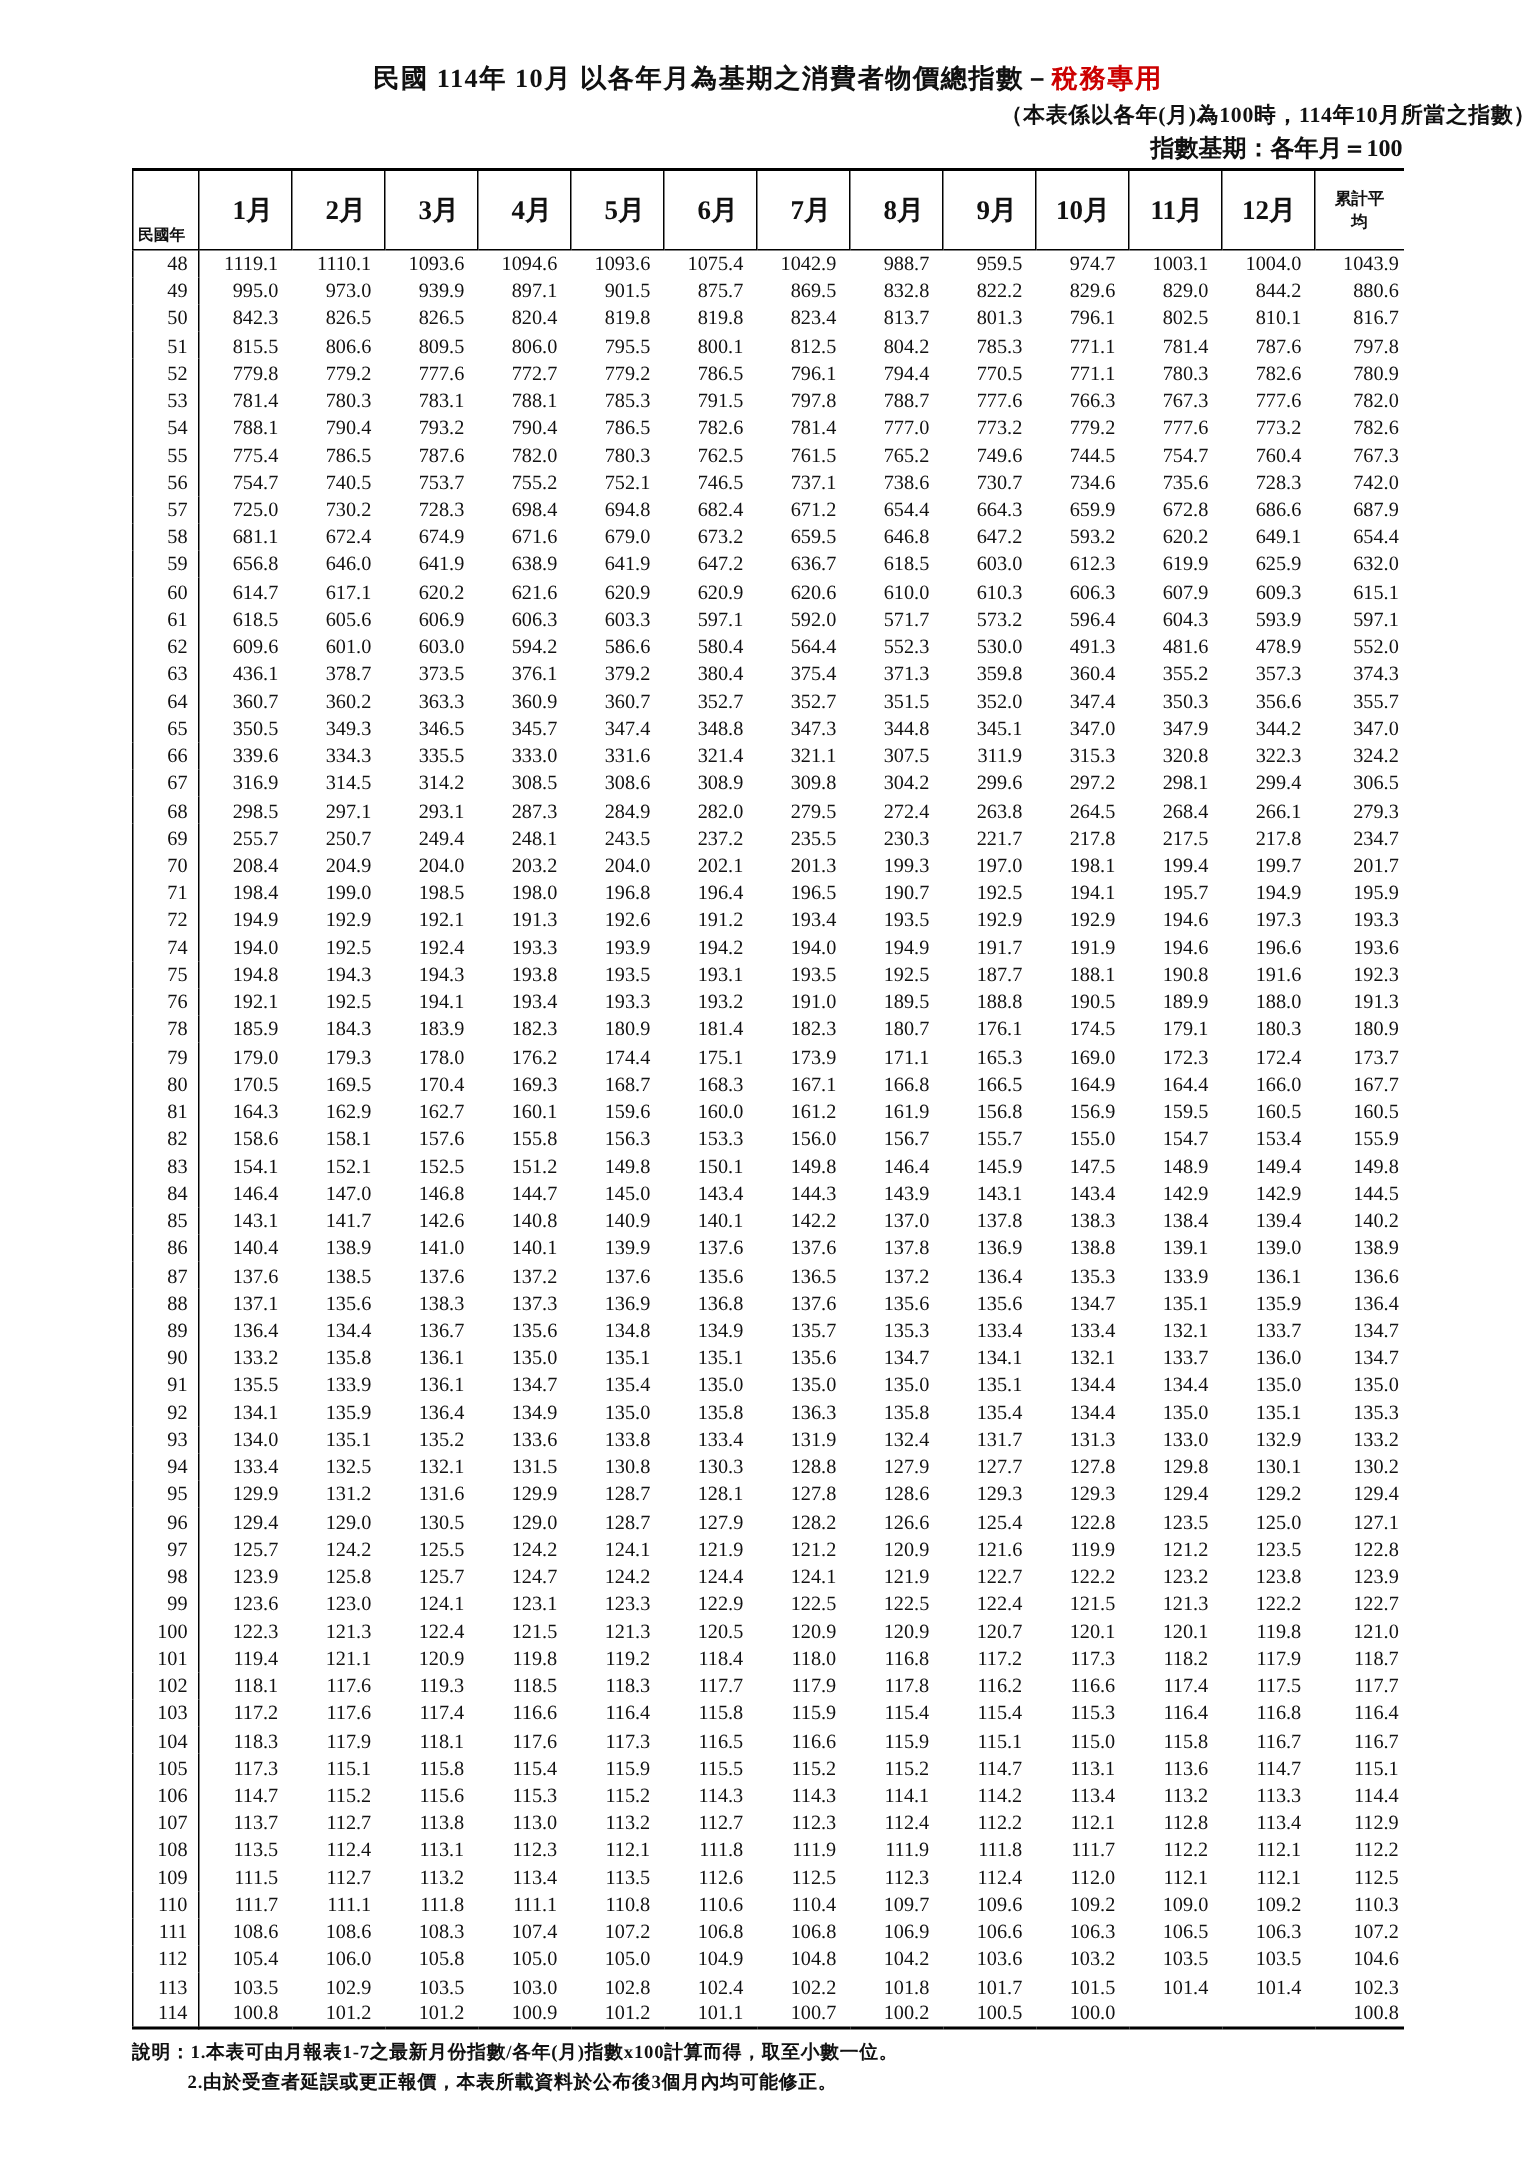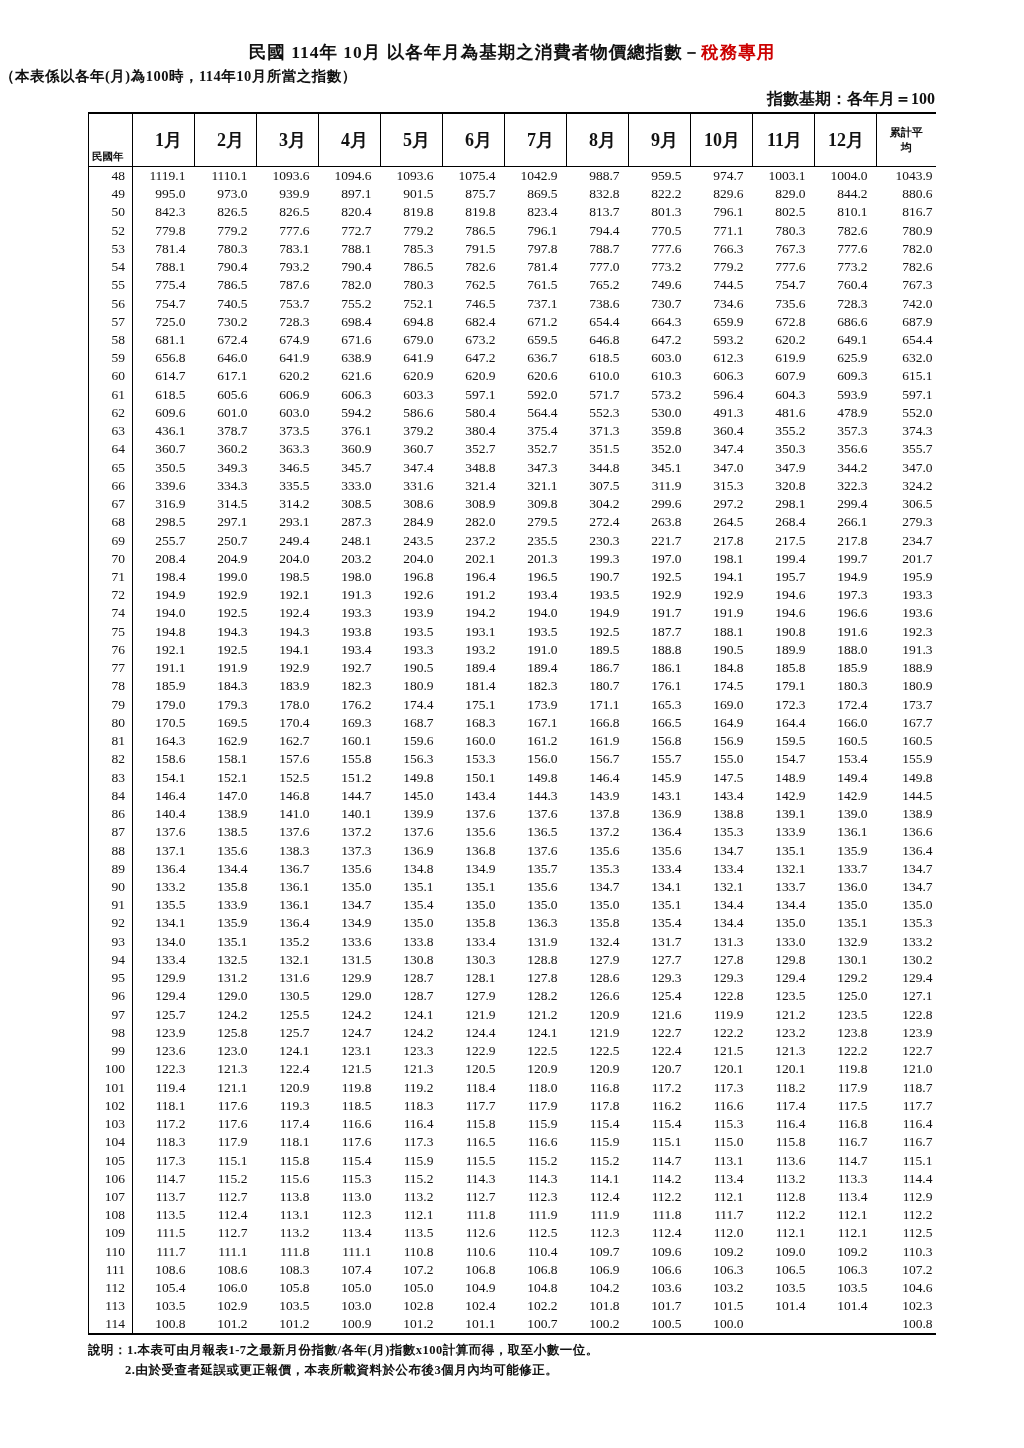--- a/index.html
+++ b/index.html
@@ -3,21 +3,21 @@
 <meta charset="utf-8">
 <style>
   html,body{margin:0;padding:0;}
   body{
     width:1024px;height:1448px;background:#ffffff;overflow:hidden;
     font-family:"Liberation Serif","DejaVu Serif",serif;color:#111;
   }
   .page{position:relative;width:1024px;height:1448px;}
   .title{padding-top:40px;text-align:center;font-size:17.5px;font-weight:bold;letter-spacing:1px;}
   .title .hl{color:#cc0000;}
-  .subtitle{text-align:left;font-size:14.5px;font-weight:bold;margin-top:3px;letter-spacing:0.5px;}
+  .subtitle{text-align:right;font-size:14.5px;font-weight:bold;margin-top:3px;letter-spacing:0.5px;}
   .base-note{width:847px;margin:3px 0 2px 88px;text-align:right;font-size:16px;font-weight:bold;}
   table.cpi{
     border-collapse:collapse;table-layout:fixed;margin-left:88px;width:847px;
     border-top:2.5px solid #000;border-bottom:2.5px solid #000;border-left:1.5px solid #000;
   }
   col.c-year{width:44px;}
   col.c-month{width:62px;}
   col.c-avg{width:59px;}
   thead th{border-bottom:1.8px solid #000;font-weight:bold;vertical-align:middle;}
   thead th.year-h{font-size:10.5px;text-align:left;padding:0 0 2px 3px;vertical-align:bottom;border-right:1.6px solid #000;}
@@ -119,20 +119,36 @@
           <td class="val-cell">819.8</td>
           <td class="val-cell">823.4</td>
           <td class="val-cell">813.7</td>
           <td class="val-cell">801.3</td>
           <td class="val-cell">796.1</td>
           <td class="val-cell">802.5</td>
           <td class="val-cell">810.1</td>
           <td class="avg-cell">816.7</td>
         </tr>
         <tr>
+          <th class="year-cell">51</th>
+          <td class="val-cell">815.5</td>
+          <td class="val-cell">806.6</td>
+          <td class="val-cell">809.5</td>
+          <td class="val-cell">806.0</td>
+          <td class="val-cell">795.5</td>
+          <td class="val-cell">800.1</td>
+          <td class="val-cell">812.5</td>
+          <td class="val-cell">804.2</td>
+          <td class="val-cell">785.3</td>
+          <td class="val-cell">771.1</td>
+          <td class="val-cell">781.4</td>
+          <td class="val-cell">787.6</td>
+          <td class="avg-cell">797.8</td>
+        </tr>
+        <tr>
           <th class="year-cell">52</th>
           <td class="val-cell">779.8</td>
           <td class="val-cell">779.2</td>
           <td class="val-cell">777.6</td>
           <td class="val-cell">772.7</td>
           <td class="val-cell">779.2</td>
           <td class="val-cell">786.5</td>
           <td class="val-cell">796.1</td>
           <td class="val-cell">794.4</td>
           <td class="val-cell">770.5</td>
@@ -503,36 +519,20 @@
           <td class="val-cell">193.2</td>
           <td class="val-cell">191.0</td>
           <td class="val-cell">189.5</td>
           <td class="val-cell">188.8</td>
           <td class="val-cell">190.5</td>
           <td class="val-cell">189.9</td>
           <td class="val-cell">188.0</td>
           <td class="avg-cell">191.3</td>
         </tr>
         <tr>
-          <th class="year-cell">77</th>
-          <td class="val-cell">191.1</td>
-          <td class="val-cell">191.9</td>
-          <td class="val-cell">192.9</td>
-          <td class="val-cell">192.7</td>
-          <td class="val-cell">190.5</td>
-          <td class="val-cell">189.4</td>
-          <td class="val-cell">189.4</td>
-          <td class="val-cell">186.7</td>
-          <td class="val-cell">186.1</td>
-          <td class="val-cell">184.8</td>
-          <td class="val-cell">185.8</td>
-          <td class="val-cell">185.9</td>
-          <td class="avg-cell">188.9</td>
-        </tr>
-        <tr>
           <th class="year-cell">78</th>
           <td class="val-cell">185.9</td>
           <td class="val-cell">184.3</td>
           <td class="val-cell">183.9</td>
           <td class="val-cell">182.3</td>
           <td class="val-cell">180.9</td>
           <td class="val-cell">181.4</td>
           <td class="val-cell">182.3</td>
           <td class="val-cell">180.7</td>
           <td class="val-cell">176.1</td>
@@ -631,20 +631,36 @@
           <td class="val-cell">143.4</td>
           <td class="val-cell">144.3</td>
           <td class="val-cell">143.9</td>
           <td class="val-cell">143.1</td>
           <td class="val-cell">143.4</td>
           <td class="val-cell">142.9</td>
           <td class="val-cell">142.9</td>
           <td class="avg-cell">144.5</td>
         </tr>
         <tr>
+          <th class="year-cell">85</th>
+          <td class="val-cell">143.1</td>
+          <td class="val-cell">141.7</td>
+          <td class="val-cell">142.6</td>
+          <td class="val-cell">140.8</td>
+          <td class="val-cell">140.9</td>
+          <td class="val-cell">140.1</td>
+          <td class="val-cell">142.2</td>
+          <td class="val-cell">137.0</td>
+          <td class="val-cell">137.8</td>
+          <td class="val-cell">138.3</td>
+          <td class="val-cell">138.4</td>
+          <td class="val-cell">139.4</td>
+          <td class="avg-cell">140.2</td>
+        </tr>
+        <tr>
           <th class="year-cell">86</th>
           <td class="val-cell">140.4</td>
           <td class="val-cell">138.9</td>
           <td class="val-cell">141.0</td>
           <td class="val-cell">140.1</td>
           <td class="val-cell">139.9</td>
           <td class="val-cell">137.6</td>
           <td class="val-cell">137.6</td>
           <td class="val-cell">137.8</td>
           <td class="val-cell">136.9</td>

